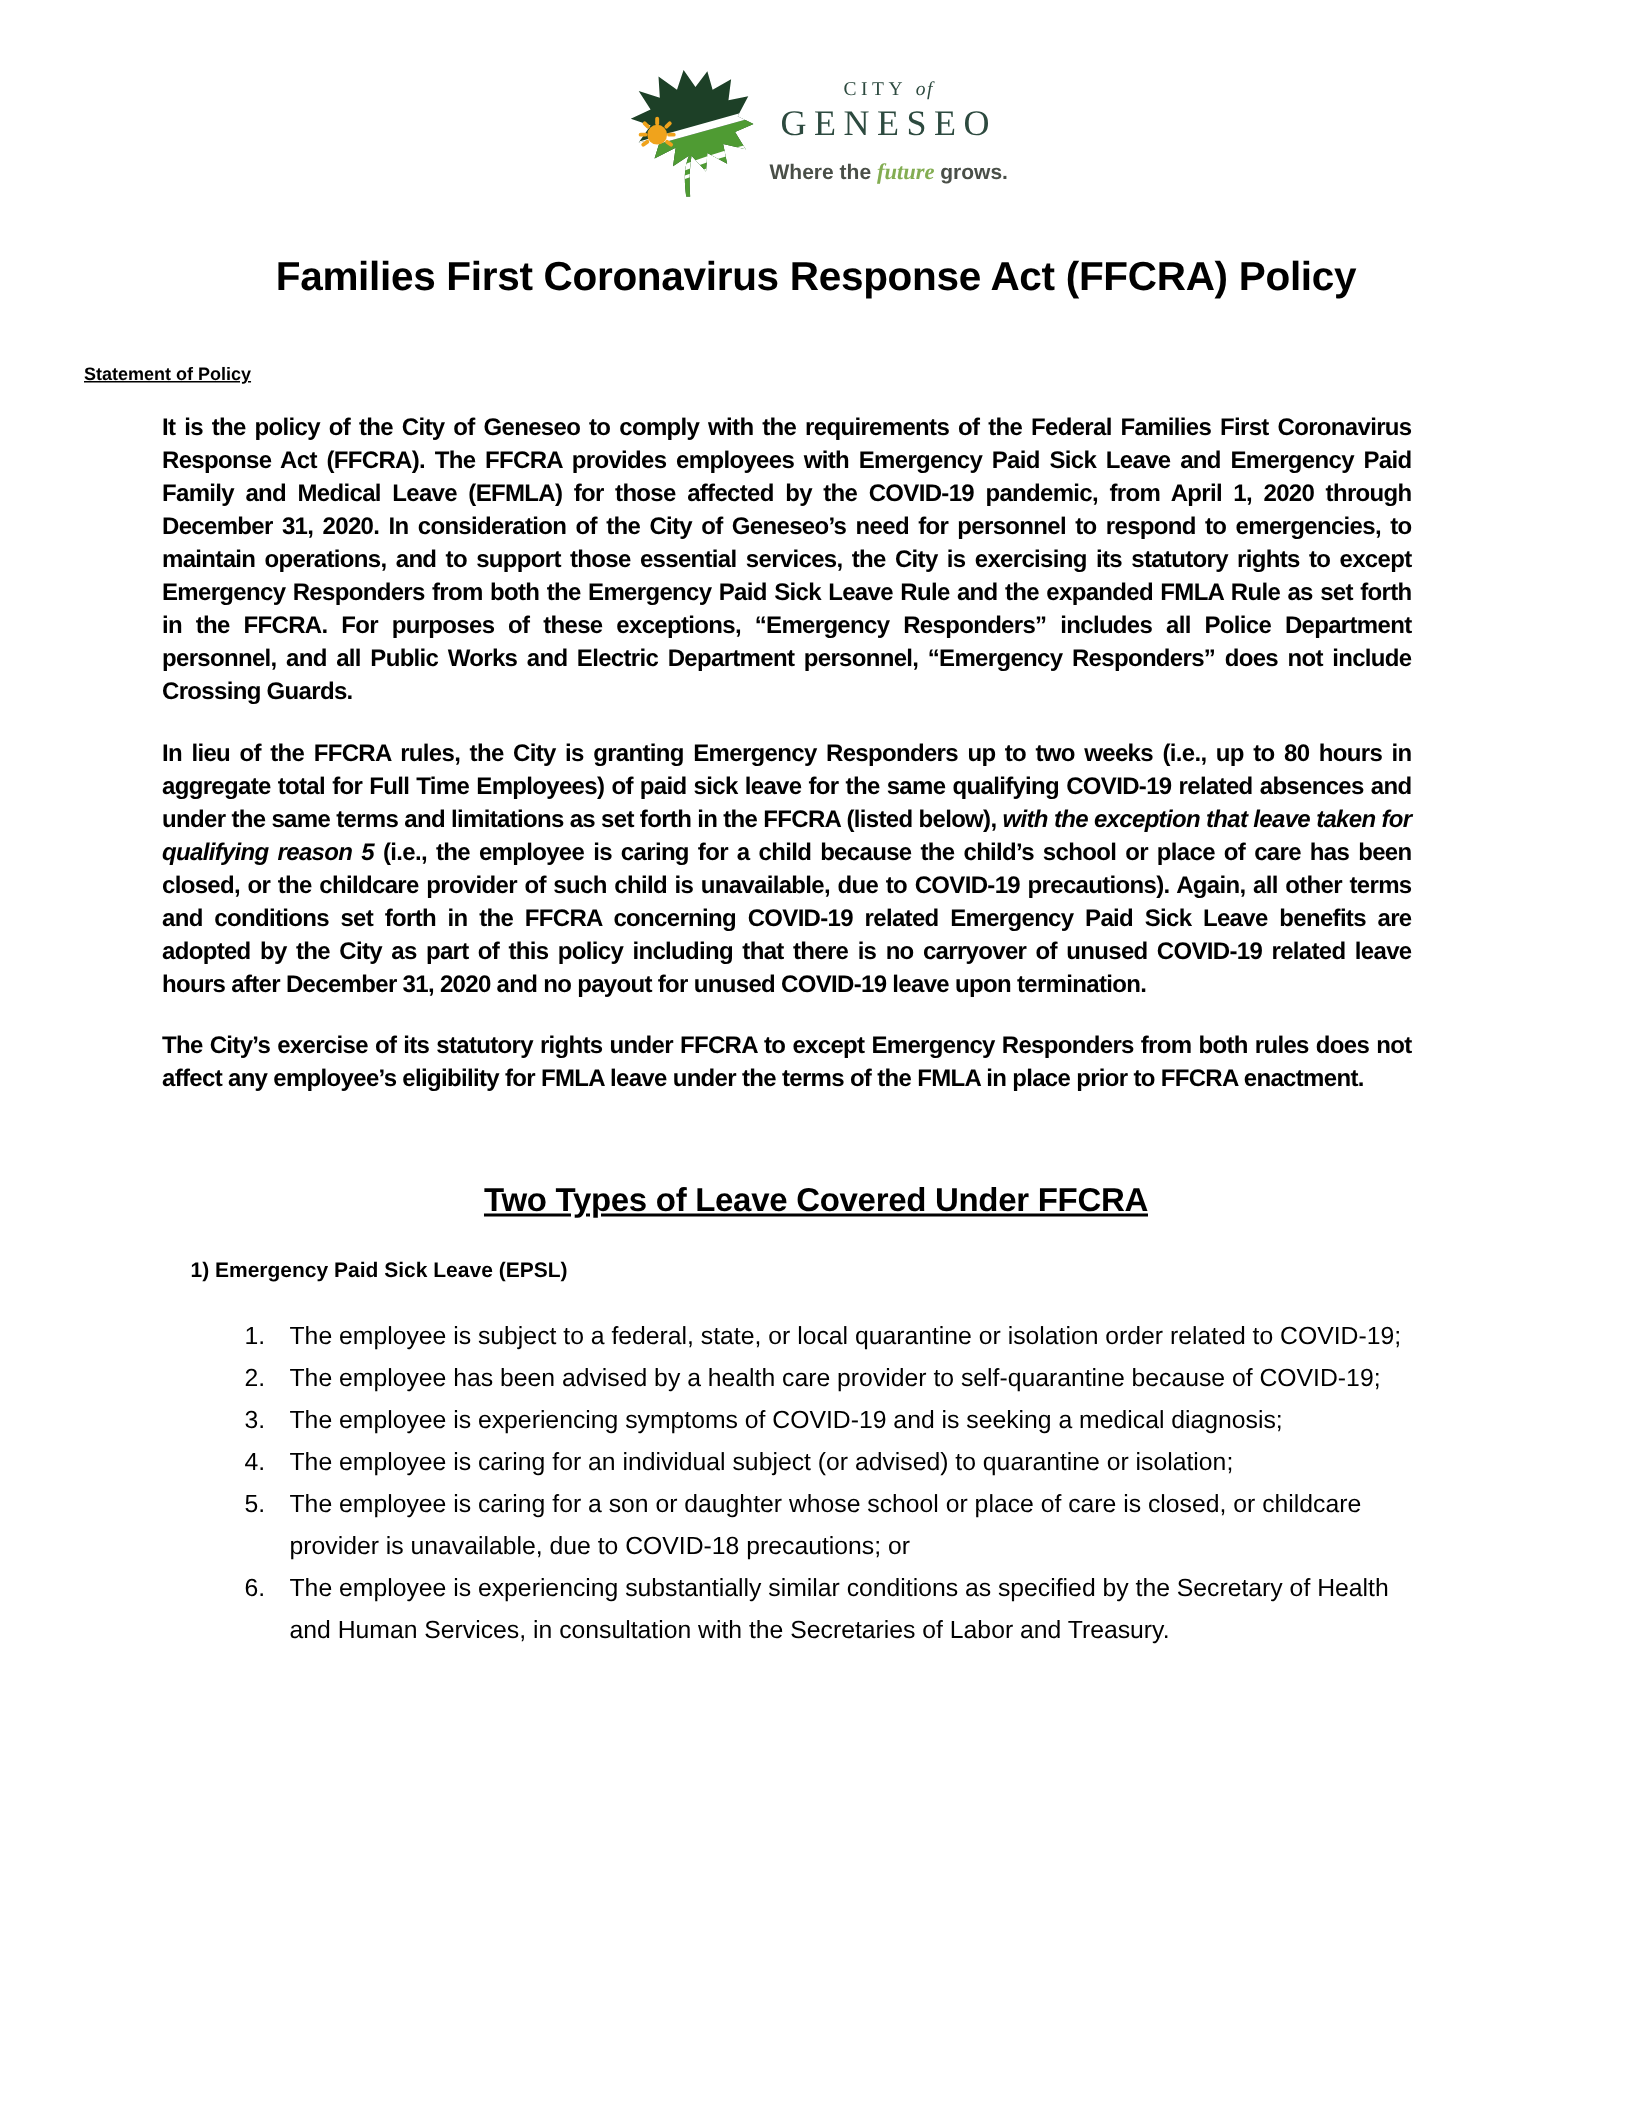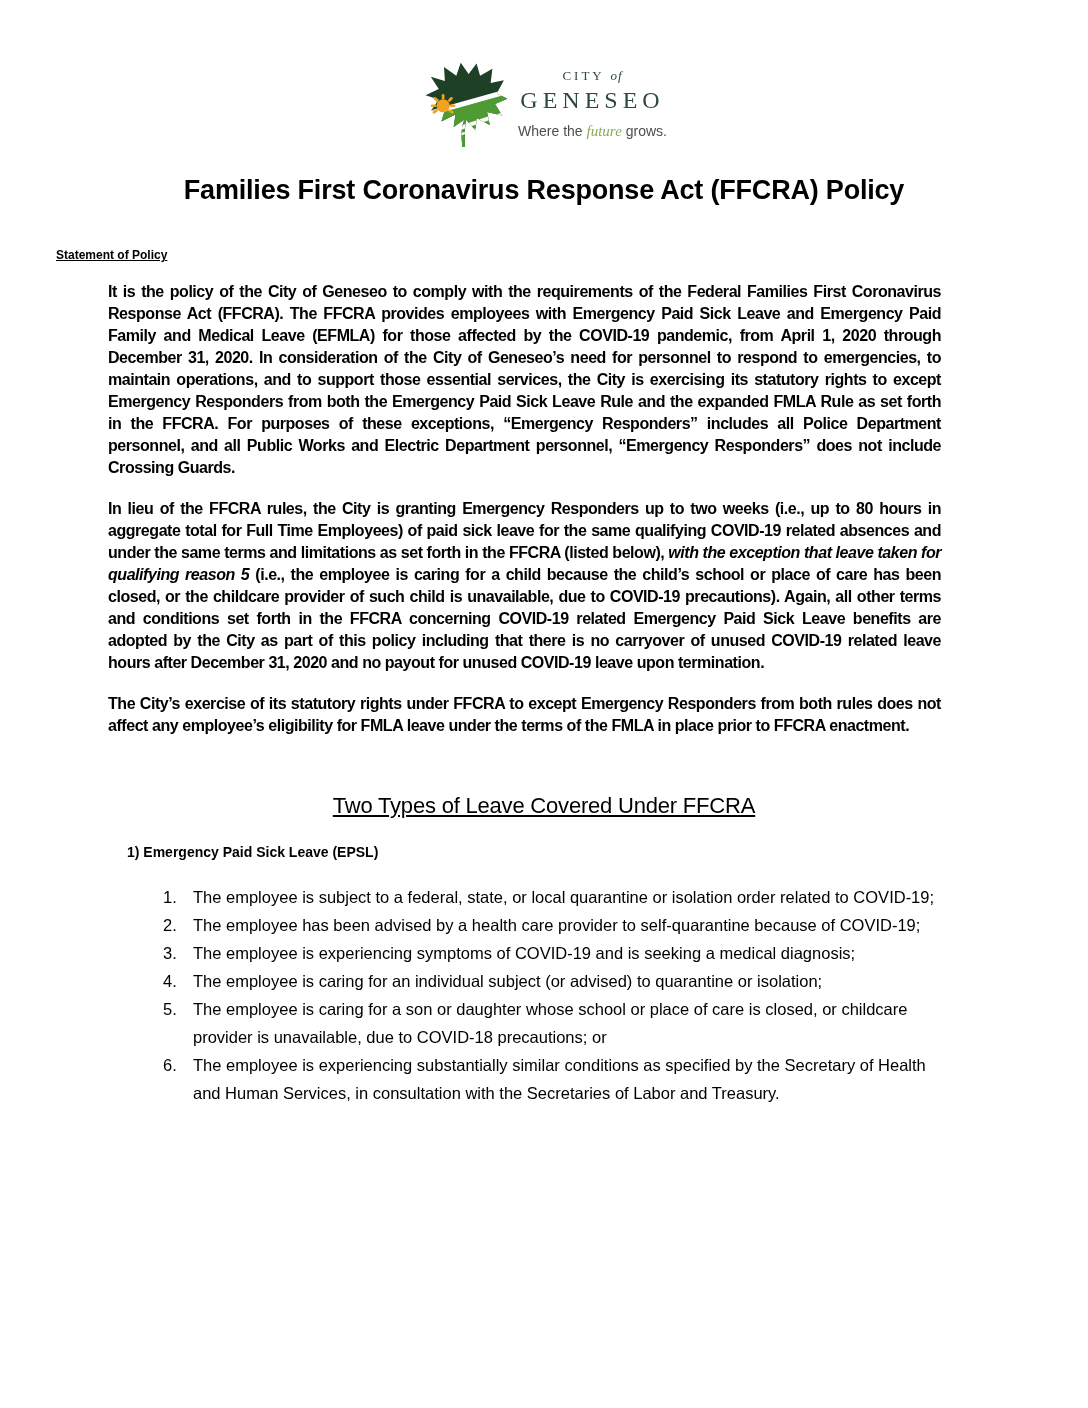--- a/index.html
+++ b/index.html
@@ -14,21 +14,21 @@
     overflow: hidden;
   }
 
   
   .logo-row {
     display: flex;
     align-items: center;
     justify-content: space-between;
     gap: 7px;
     width: fit-content;
-    margin: 16px auto;
+    margin: 0 auto;
     padding-top: 44px;
   }
   .logo-text {
     display: flex;
     flex-direction: column;
     align-items: center;
     font-family: "Liberation Serif", serif;
     color: #2d4a3f;
   }
   .city-of {
@@ -40,35 +40,35 @@
   .geneseo {
     font-size: 24px;
     letter-spacing: 5px;
     line-height: 31px;
     margin-top: 2px;
     white-space: nowrap;
   }
   .tagline {
     font-family: "Liberation Sans", sans-serif;
     font-size: 14px;
-    font-weight: 400;
+    font-weight: 700;
     color: #4a4f48;
     margin-top: 7px;
     white-space: nowrap;
   }
   .tagline .future {
     font-style: italic;
     color: #83ad52;
     font-family: "Liberation Serif", serif;
     font-size: 15px;
   }
 
   
   .doc-title {
-    margin: 27px 0 0 0;
+    margin: 37px 0 0 0;
     text-align: center;
     font-size: 27px;
     font-weight: bold;
     letter-spacing: -0.2px;
   }
   .statement-heading {
     margin: 42px 0 0 56px;
     font-size: 12px;
     font-weight: bold;
     text-decoration: underline;
@@ -80,21 +80,21 @@
     font-size: 16px;
     line-height: 22px;
     letter-spacing: -0.45px;
   }
   .bodytext .ital { font-style: italic; }
 
   .two-types-heading {
     margin: 56px 0 0 0;
     text-align: center;
     font-size: 22px;
-    font-weight: normal;
+    font-weight: bold;
     text-decoration: underline;
     letter-spacing: -0.2px;
   }
   .epsl-heading {
     margin: 25px 0 0 127px;
     font-size: 14px;
     font-weight: bold;
   }
   .intro {
     margin: 14px 147px 0 127px;

